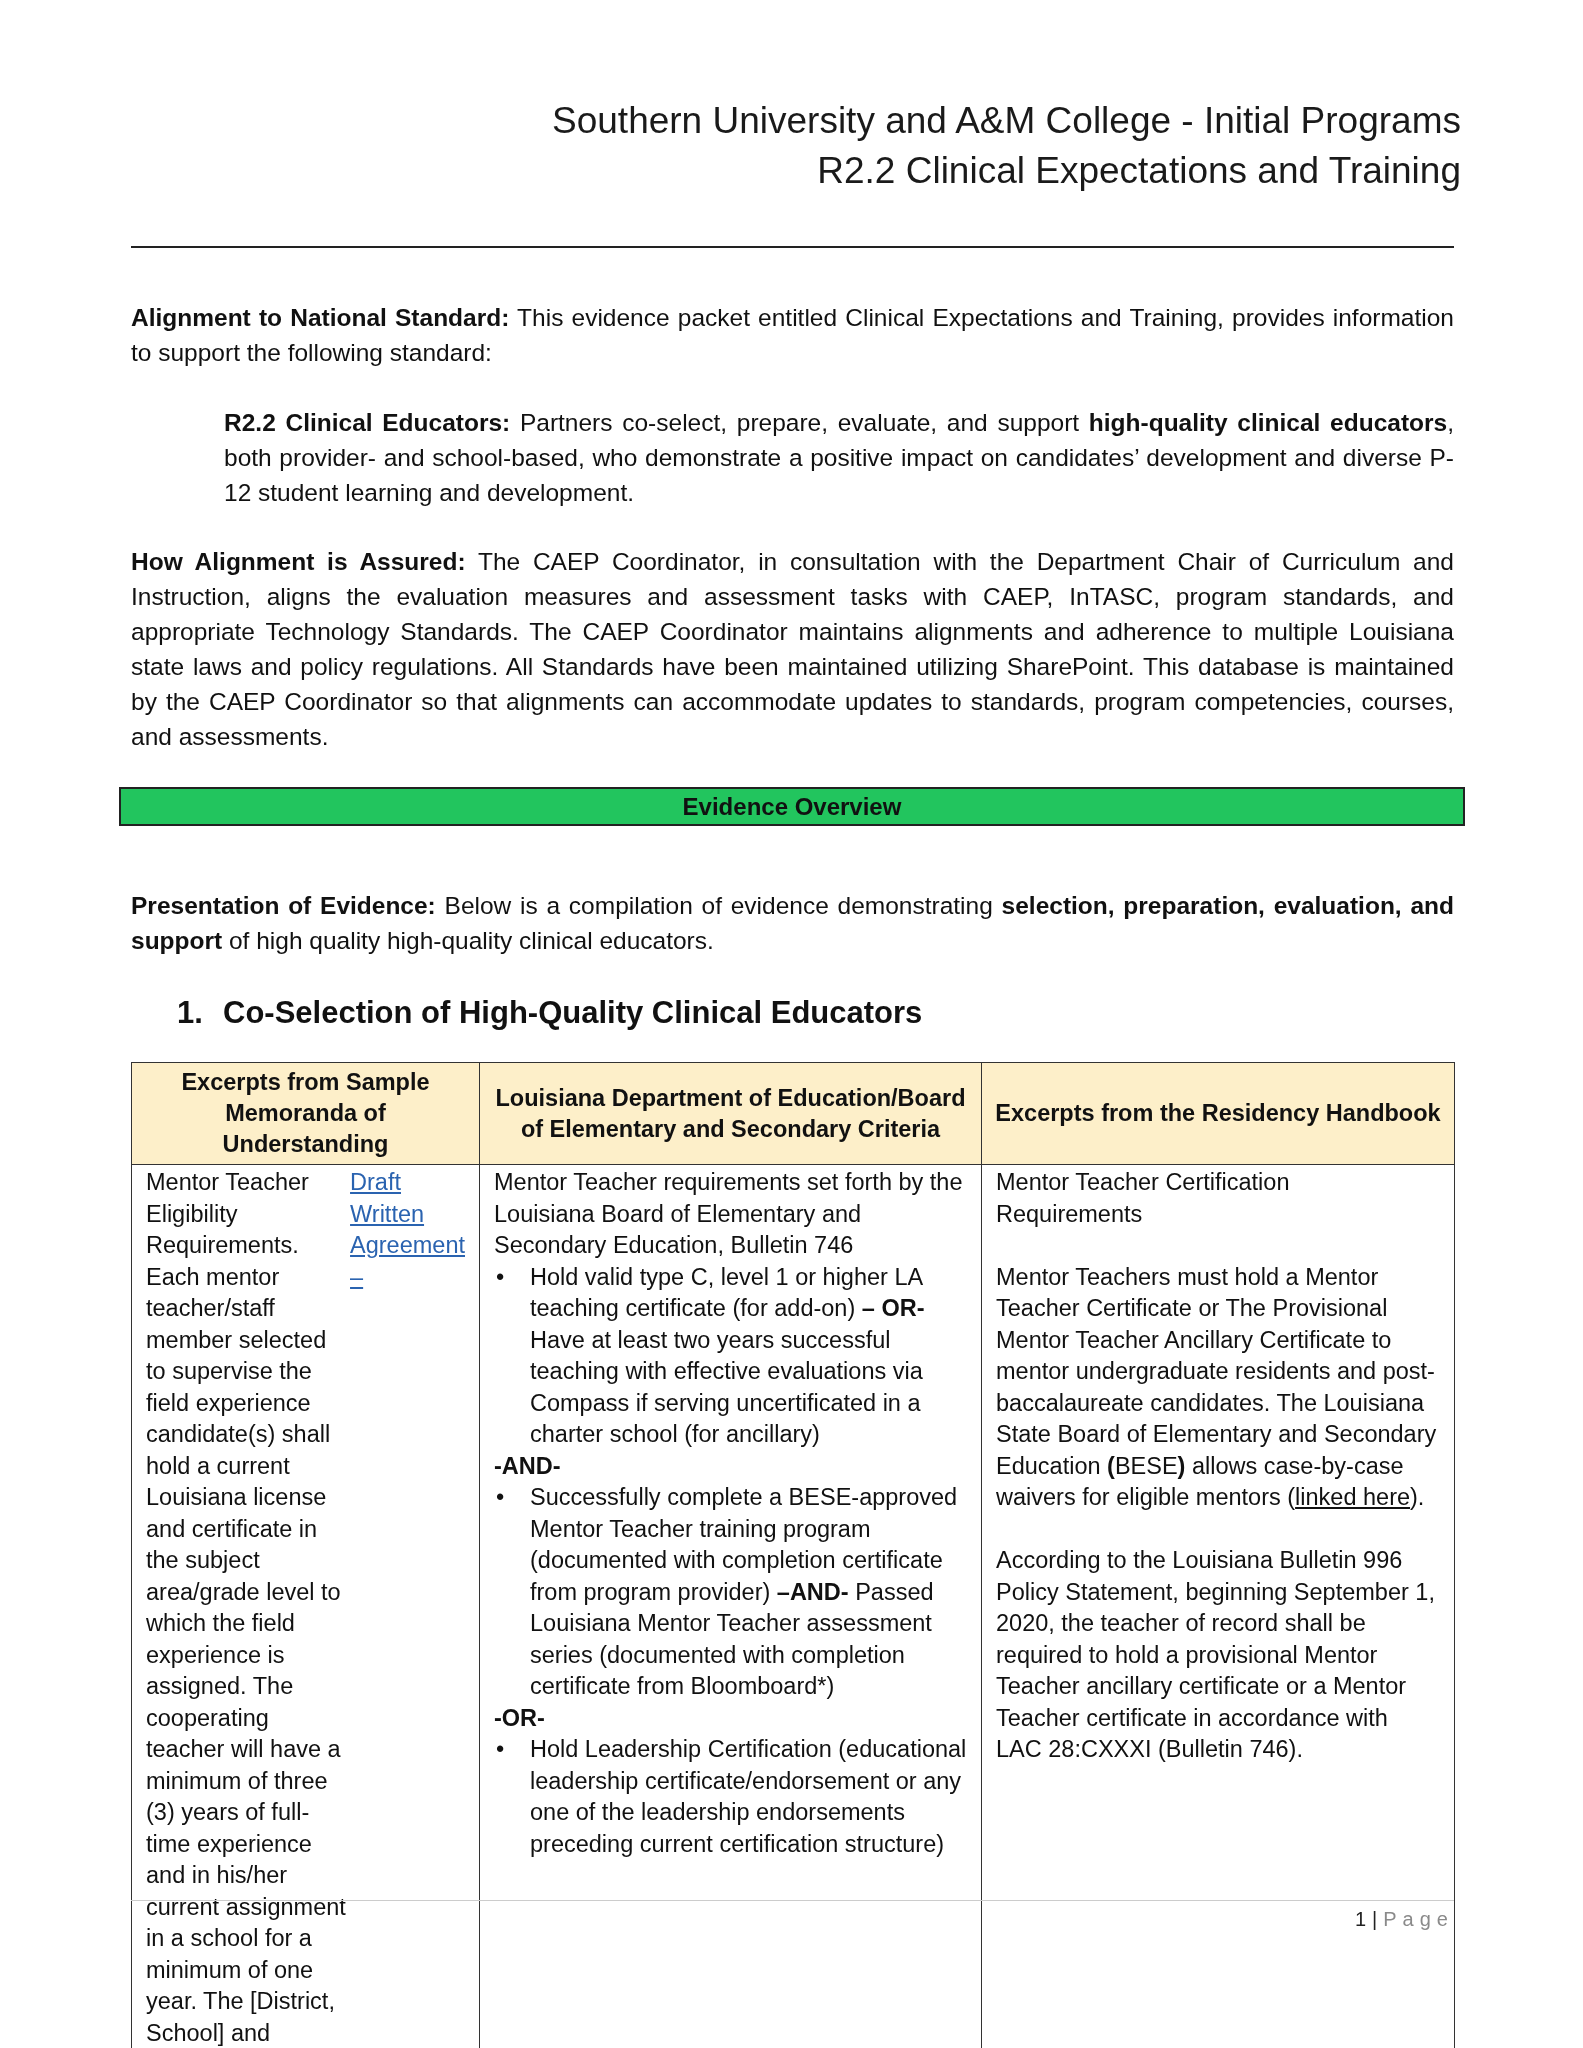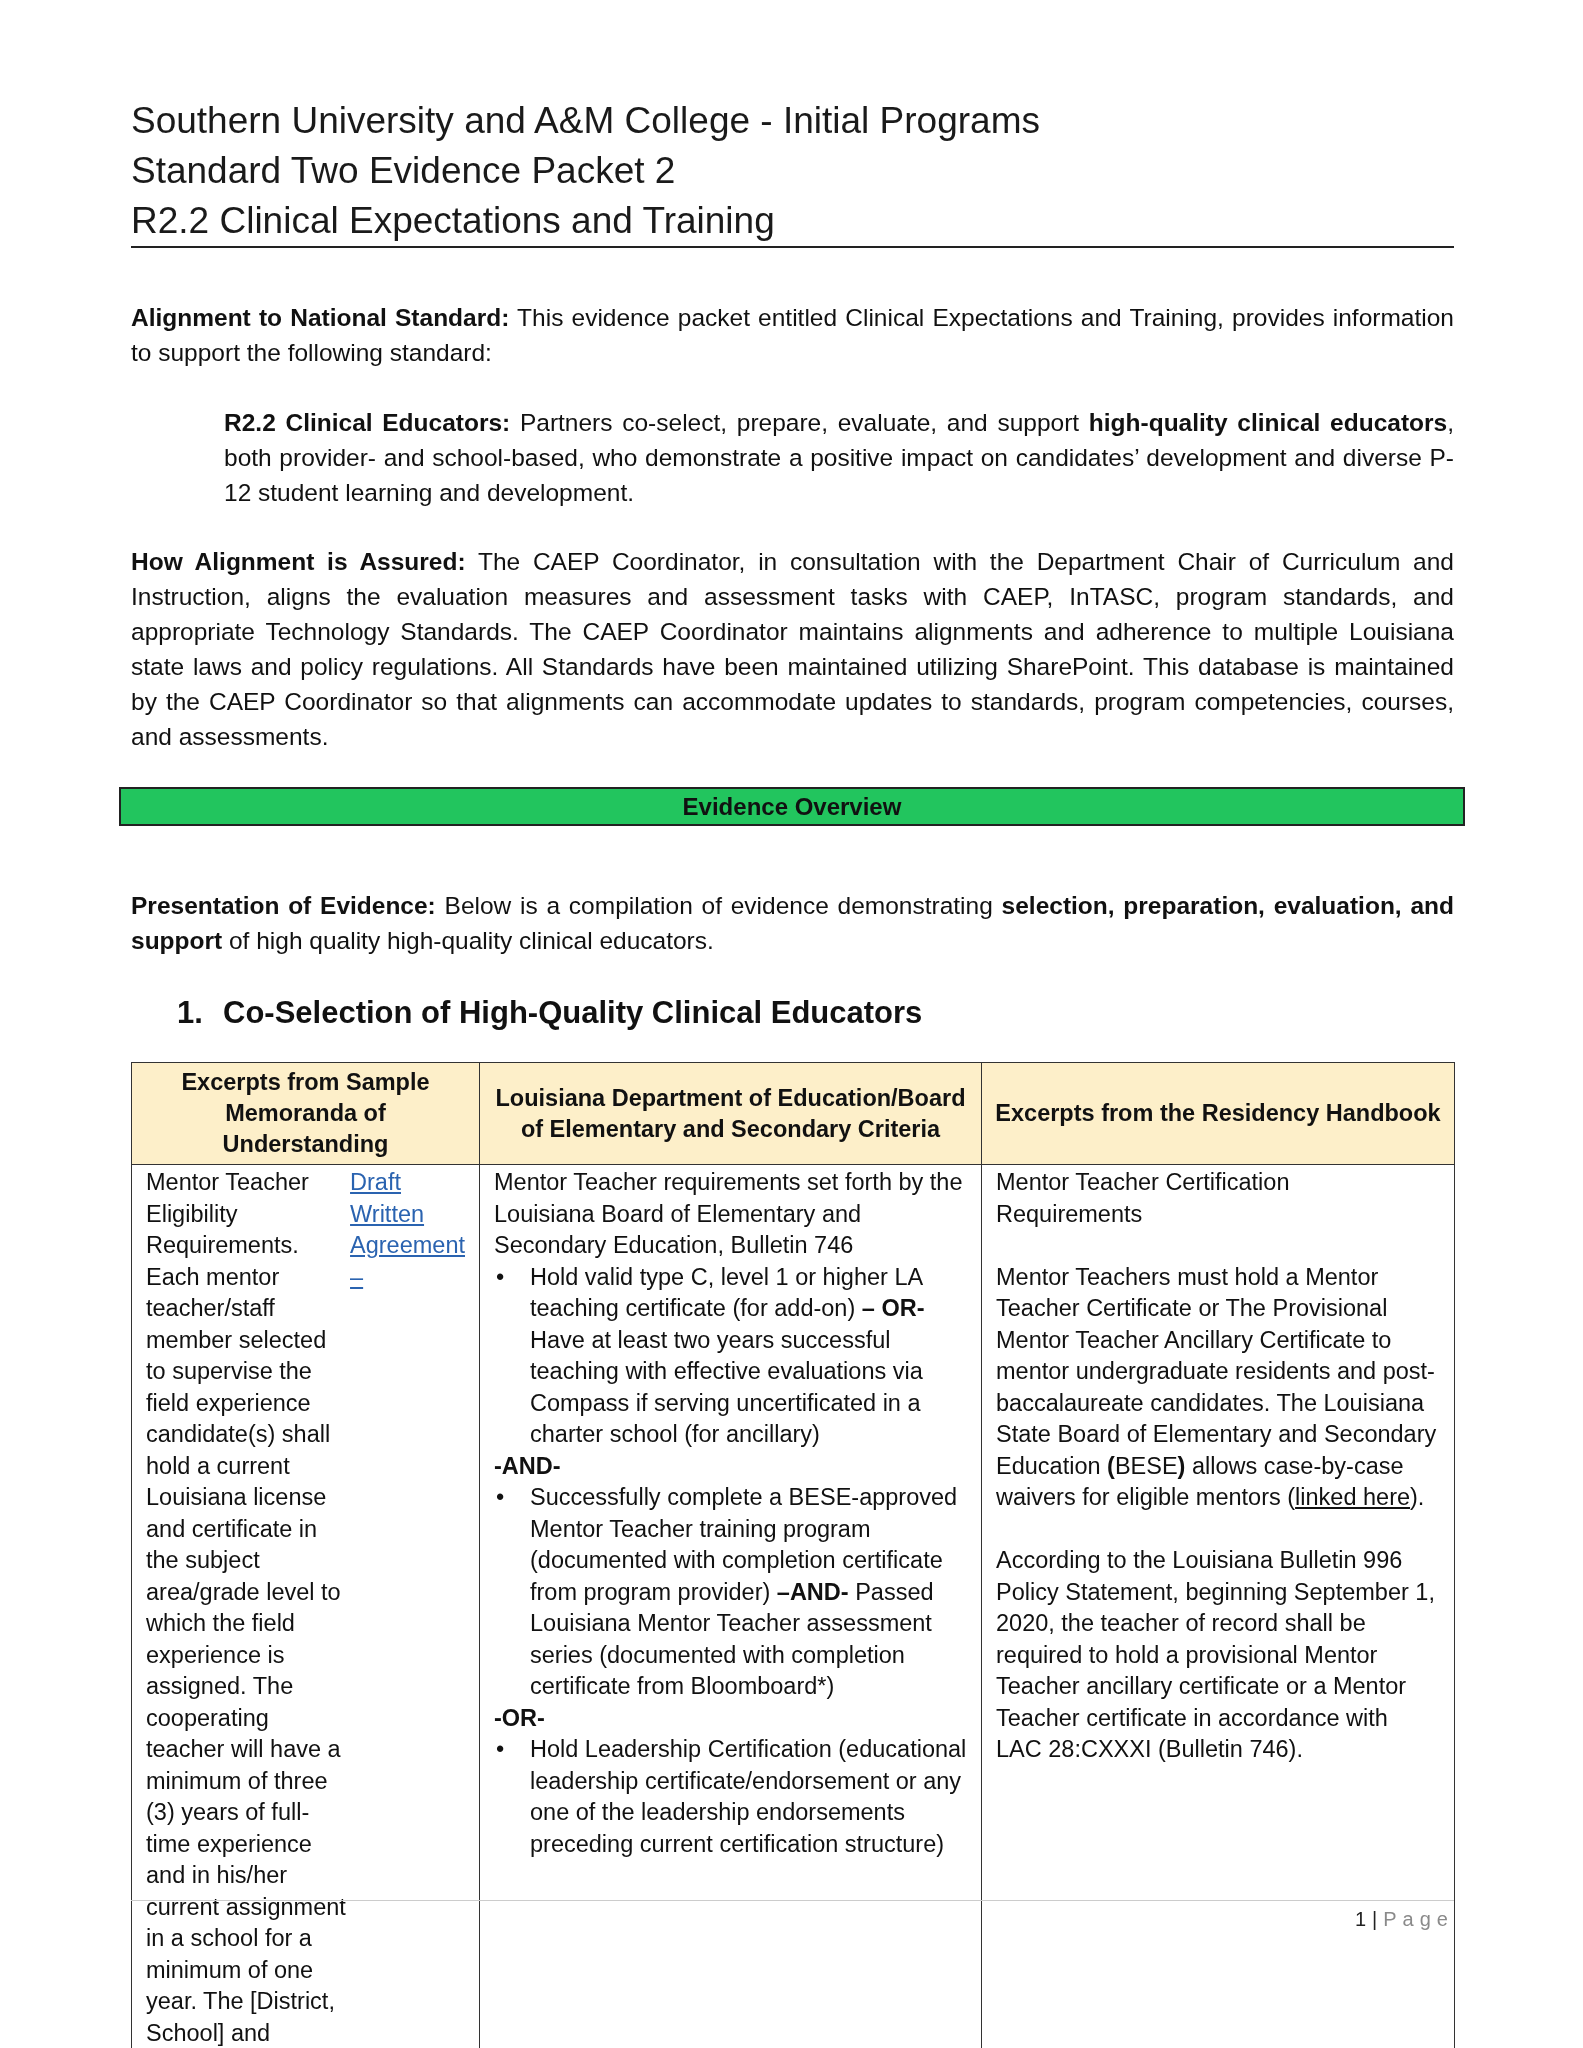--- a/index.html
+++ b/index.html
@@ -1,20 +1,20 @@
 <!DOCTYPE html>
 <html><head>
 <meta charset="utf-8">
 <style>
   html, body { margin: 0; padding: 0; background: #ffffff; }
   body { width: 1583px; height: 2048px; position: relative; overflow: hidden;
          font-family: "Liberation Sans", "DejaVu Sans", sans-serif; color: #111; }
   .page { position: absolute; left: 0; top: 0; width: 1583px; height: 2048px; }
 
-  .title-block { position: absolute; left: 131px; top: 96px; width: 1323px; text-align: left;
+  .title-block { position: absolute; left: 138px; top: 96px; width: 1323px; text-align: right;
                  font-size: 37px; line-height: 50px; color: #1a1a1a; }
   .title-rule { position: absolute; left: 131px; top: 246px; width: 1323px; height: 0;
                 border-top: 2px solid #222; }
 
   .para { position: absolute; left: 131px; width: 1323px; font-size: 24.5px; line-height: 35px;
           text-align: justify; }
   .para b { font-weight: bold; }
   .indent { left: 224px; width: 1230px; }
 
   .overview-bar { position: absolute; left: 119px; top: 787px; width: 1346px; height: 39px;
@@ -48,21 +48,20 @@
   .page-num .sep { margin: 0 6px; }
   .page-num .pg { color: #8a8a8a; letter-spacing: 6px; }
 </style>
 </head>
 <body>
 
 <div class="page">
 
   <div class="title-block">
     <div>Southern University and A&amp;M College - Initial Programs</div>
-    <div>Standard Two Evidence Packet 2</div>
     <div>R2.2 Clinical Expectations and Training</div>
   </div>
   <div class="title-rule"></div>
 
   <div class="para" style="top:300px;">
     <b>Alignment to National Standard:</b><span> This evidence packet entitled Clinical Expectations and Training, provides information to support the following standard:</span>
   </div>
 
   <div class="para indent" style="top:405px;">
     <b>R2.2 Clinical Educators:</b><span> Partners co-select, prepare, evaluate, and support </span><b>high-quality clinical educators</b><span>, both provider- and school-based, who demonstrate a positive impact on candidates’ development and diverse P-12 student learning and development.</span>

